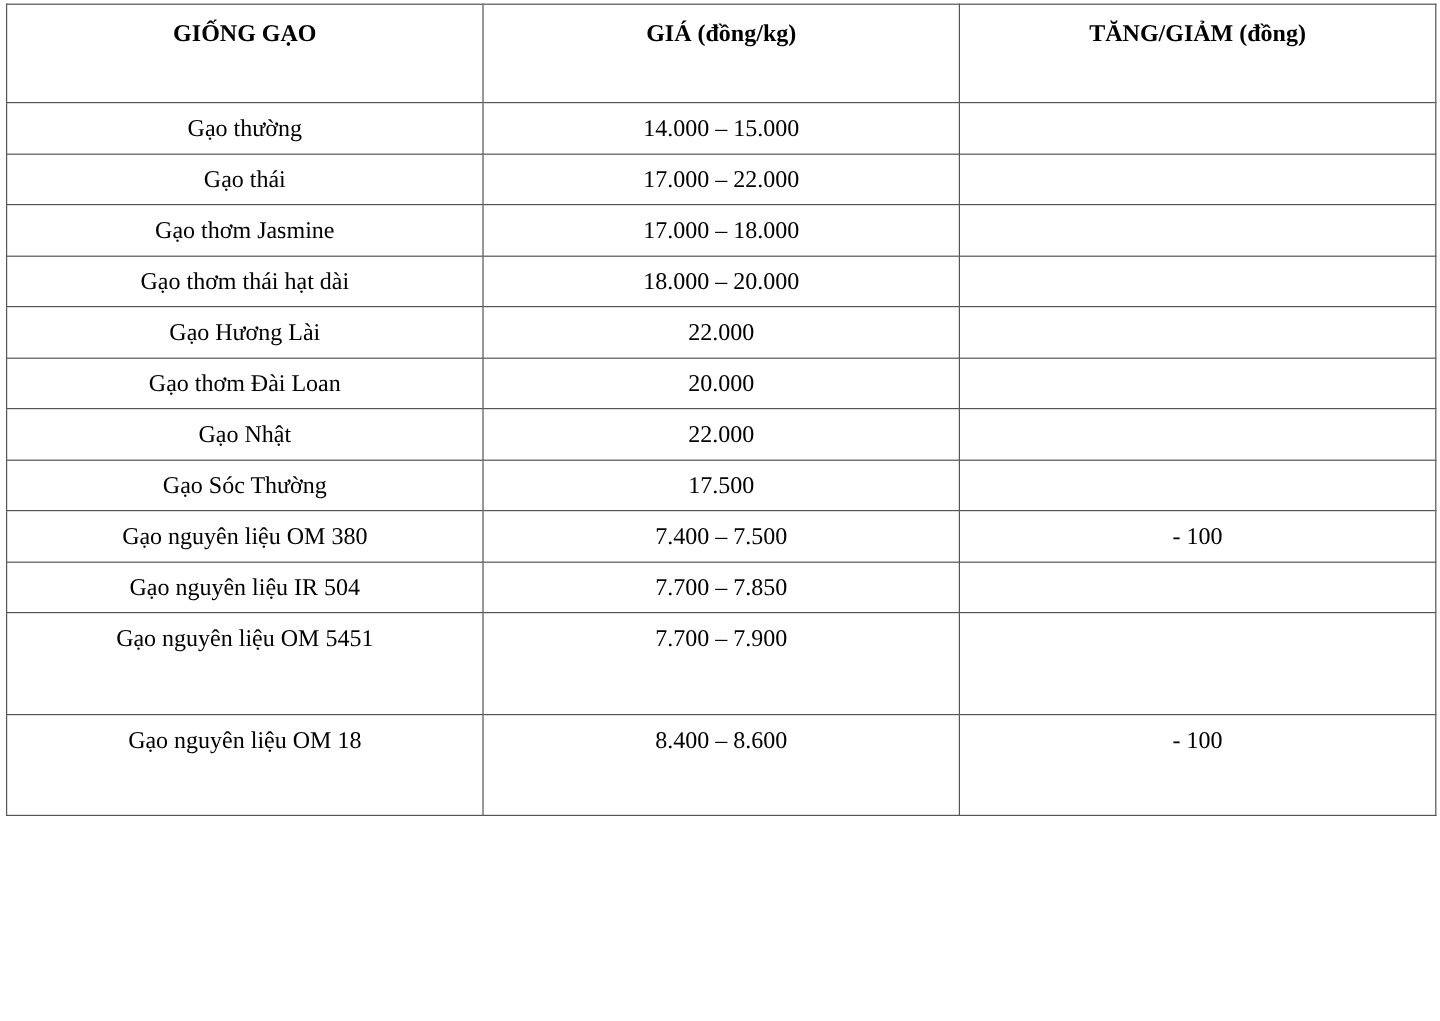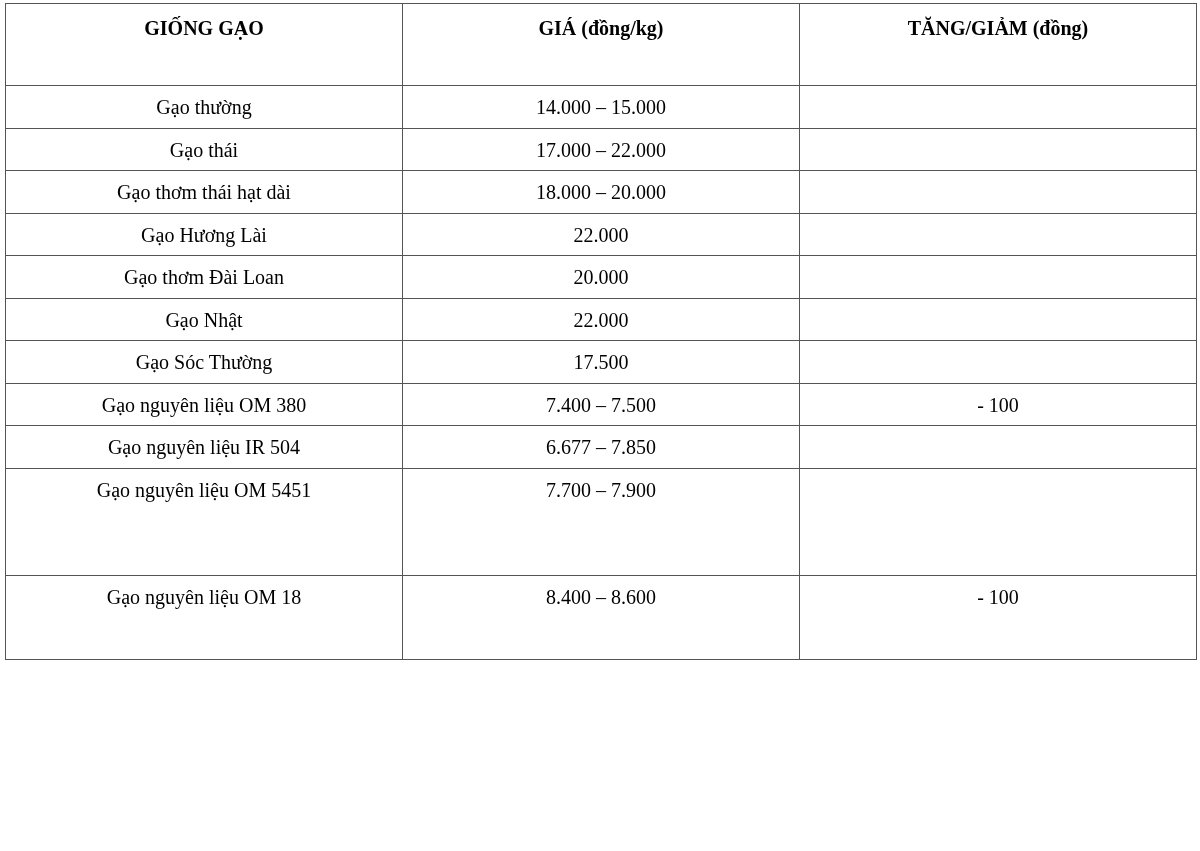--- a/index.html
+++ b/index.html
@@ -37,21 +37,21 @@
       height: 82px;
       padding-top: 4px;
       box-sizing: border-box;
     }
     table.price-table td {
       height: 42.5px;
       box-sizing: border-box;
       padding-top: 1px;
     }
     table.price-table tr.tall td {
-      height: 107px;
+      height: 85px;
     }
     table.price-table tr.last td {
       height: 84px;
     }
     col.c1 { width: 397px; }
     col.c2 { width: 397px; }
     col.c3 { width: 397px; }
   </style>
 </head>
 <body>
@@ -74,20 +74,25 @@
       <td>Gạo thường</td>
       <td>14.000 – 15.000</td>
       <td></td>
     </tr>
     <tr>
       <td>Gạo thái</td>
       <td>17.000 – 22.000</td>
       <td></td>
     </tr>
     <tr>
+      <td>Gạo thơm Jasmine</td>
+      <td>17.000 – 18.000</td>
+      <td></td>
+    </tr>
+    <tr>
       <td>Gạo thơm thái hạt dài</td>
       <td>18.000 – 20.000</td>
       <td></td>
     </tr>
     <tr>
       <td>Gạo Hương Lài</td>
       <td>22.000</td>
       <td></td>
     </tr>
     <tr>
@@ -105,21 +110,21 @@
       <td>17.500</td>
       <td></td>
     </tr>
     <tr>
       <td>Gạo nguyên liệu OM 380</td>
       <td>7.400 – 7.500</td>
       <td>- 100</td>
     </tr>
     <tr>
       <td>Gạo nguyên liệu IR 504</td>
-      <td>6.677 – 7.850</td>
+      <td>7.700 – 7.850</td>
       <td></td>
     </tr>
     <tr class="tall">
       <td style="padding-left:40px;padding-right:40px;">Gạo nguyên liệu OM 5451</td>
       <td>7.700 – 7.900</td>
       <td></td>
     </tr>
     <tr class="last">
       <td>Gạo nguyên liệu OM 18</td>
       <td>8.400 – 8.600</td>

